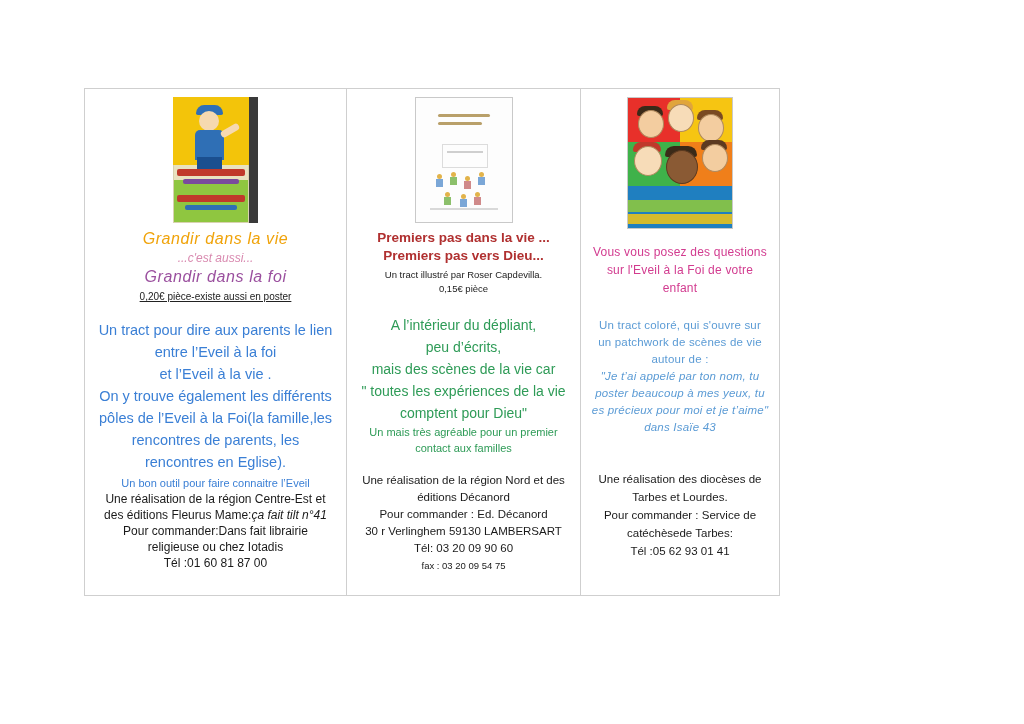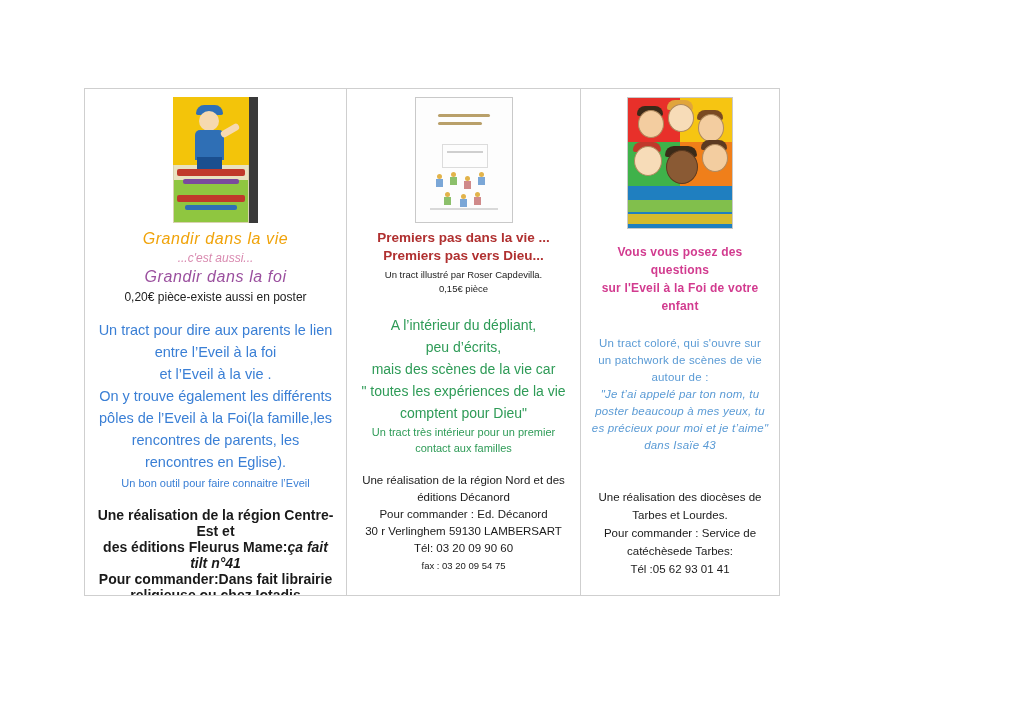--- a/index.html
+++ b/index.html
@@ -148,42 +148,41 @@
   }
   .c1 .title-b {
     color: #9a4f9e;
     font-size: 16px;
     font-style: italic;
     letter-spacing: .6px;
     line-height: 20px;
   }
   .c1 .price {
     color: #222;
-    font-size: 12px;
+    font-size: 10px;
     line-height: 16px;
     margin-top: 2px;
+    text-decoration: underline;
   }
   .c1 .body-blue {
     color: #3a7fd5;
     font-size: 14.5px;
     line-height: 22px;
     margin-top: 14px;
   }
   .c1 .body-blue-small {
     color: #3a7fd5;
     font-size: 11px;
     line-height: 16px;
     margin-top: 2px;
   }
   .c1 .foot {
     color: #1a1a1a;
-    font-size: 14px;
+    font-size: 12px;
     line-height: 16px;
-    margin-top: 16px;
-    font-weight: bold;
   }
   .c1 .foot .ital { font-style: italic; }
 
   
   .c2 .title-a {
     color: #b03030;
     font-size: 13.5px;
     font-weight: bold;
     line-height: 18px;
   }
@@ -209,21 +208,21 @@
     font-size: 11.5px;
     line-height: 17px;
     margin-top: 16px;
   }
   .c2 .foot .tiny { font-size: 9.5px; }
 
   
   .c3 .title-a {
     color: #d23b8f;
     font-size: 12px;
-    font-weight: bold;
+    font-weight: normal;
     line-height: 18px;
     letter-spacing: .2px;
     margin-top: 8px;
   }
   .c3 .body-blue {
     color: #5b9bd5;
     font-size: 11.5px;
     line-height: 17px;
     margin-top: 20px;
     letter-spacing: .2px;
@@ -347,21 +346,21 @@
 
       <div class="t-center body-green">
         <div>A l’intérieur du dépliant,</div>
         <div>peu d’écrits,</div>
         <div>mais des scènes de la vie car</div>
         <div>" toutes les expériences de la vie</div>
         <div>comptent pour Dieu"</div>
       </div>
 
       <div class="t-center body-green-small">
-        <div>Un tract très intérieur pour un premier</div>
+        <div>Un mais très agréable pour un premier</div>
         <div>contact aux familles</div>
       </div>
 
       <div class="t-center foot">
         <div>Une réalisation de la région Nord et des</div>
         <div>éditions Décanord</div>
         <div>Pour commander : Ed. Décanord</div>
         <div>30 r Verlinghem 59130 LAMBERSART</div>
         <div>Tél: 03 20 09 90 60</div>
         <div class="tiny">fax : 03 20 09 54 75</div>

